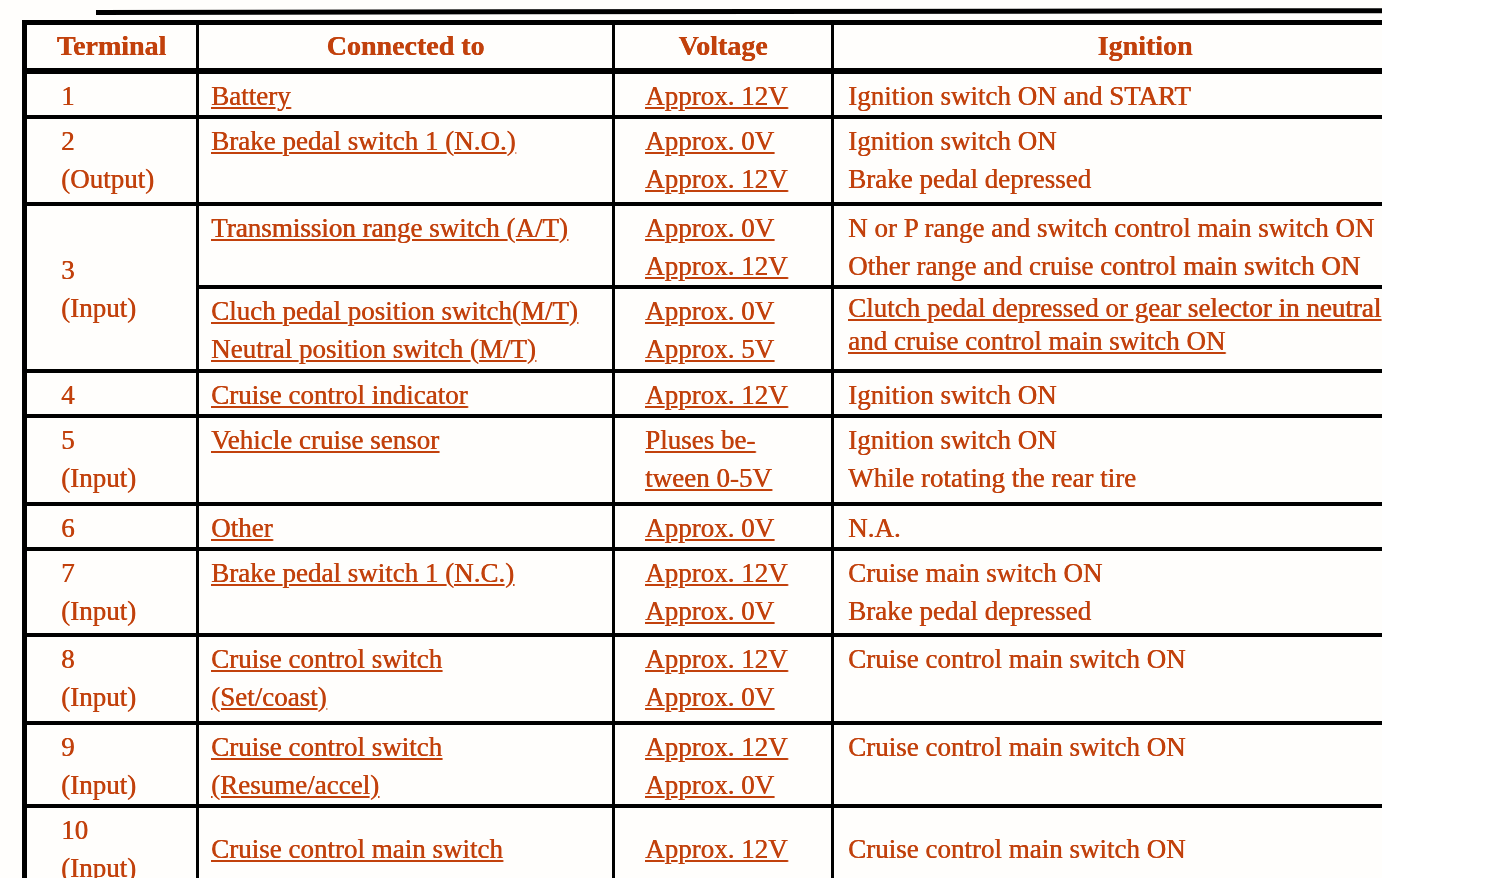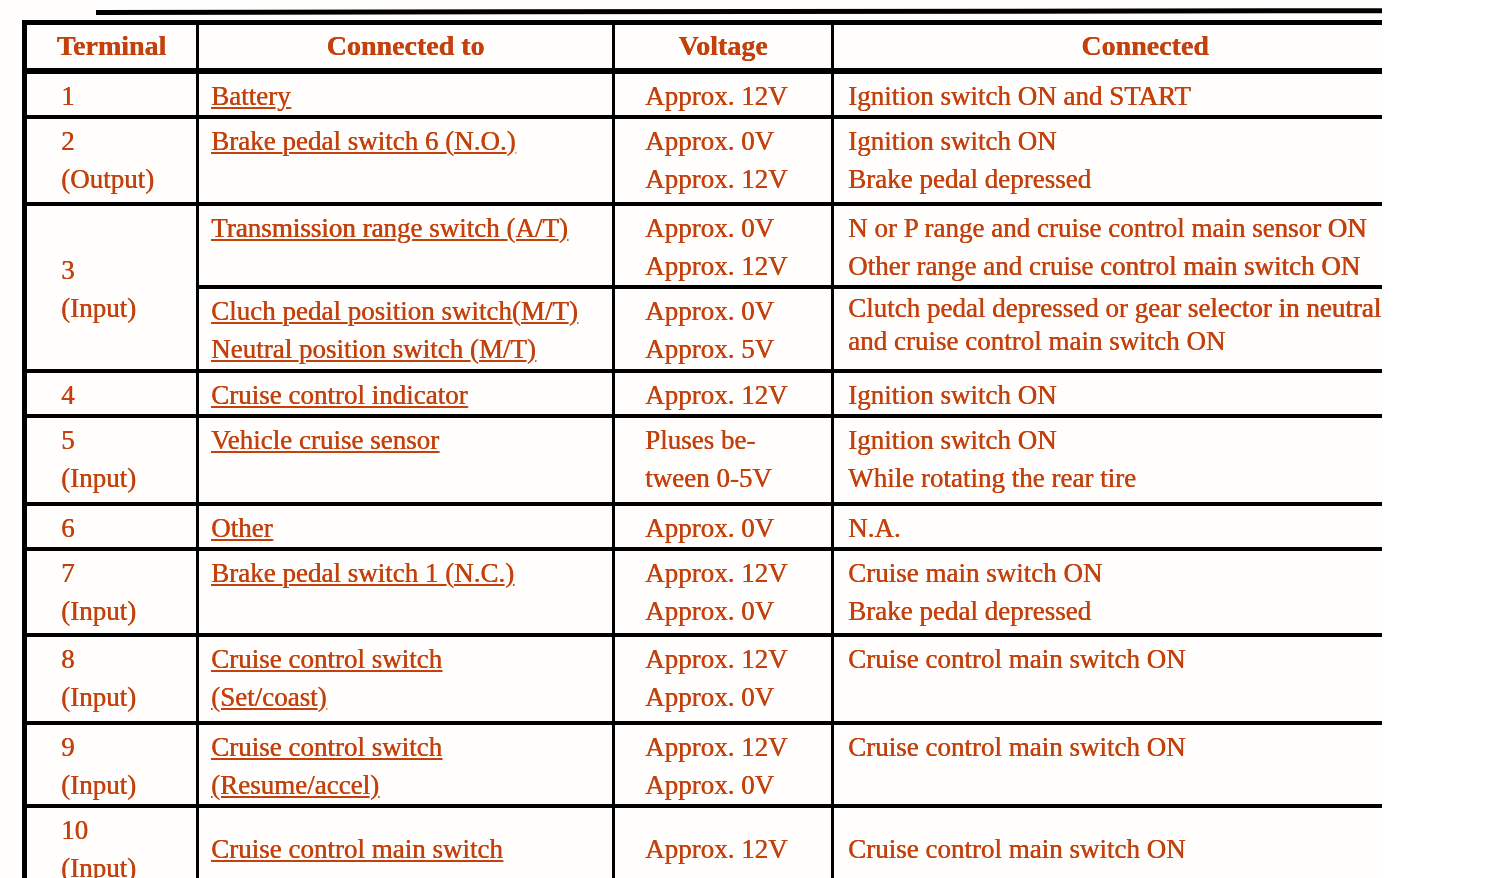--- a/index.html
+++ b/index.html
@@ -45,24 +45,24 @@
     vertical-align: top;
     font-size: 27px;
     padding: 3px 6px 0 0;
   }
   .ln {
     line-height: 38px;
     white-space: nowrap;
     text-shadow: 0.6px 0 0 currentColor;
   }
   .tv thead th { text-shadow: 0.4px 0 0 currentColor; }
-  .tight .ln { line-height: 33px; }
+  .tight .ln { line-height: 33px; text-decoration: underline; }
   td.t { padding-left: 34px; }
   td.c { padding-left: 12px; text-decoration: underline; }
-  td.v { padding-left: 30px; }
+  td.v { padding-left: 30px; text-decoration: underline; }
   td.p { padding-left: 14px; }
   td.mid { vertical-align: middle; }
   .artifact-line {
     position: absolute;
     left: 96px;
     top: 9px;
     width: 1356px;
     height: 5px;
     background: #000;
     transform: rotate(-0.08deg);
@@ -89,21 +89,21 @@
       <col style="width:173px">
       <col style="width:416px">
       <col style="width:219px">
       <col style="width:626px">
     </colgroup>
     <thead>
       <tr style="height:48px">
         <th>Terminal</th>
         <th>Connected to</th>
         <th>Voltage</th>
-        <th>Connected</th>
+        <th>Ignition</th>
       </tr>
     </thead>
     <tbody>
       <tr style="height:41px">
         <td class="t">
             <div class="ln">1</div>
           </td>
         <td class="c">
             <div class="ln">Battery</div>
           </td>
@@ -113,21 +113,21 @@
         <td class="p">
             <div class="ln">Ignition switch ON and START</div>
           </td>
       </tr>
       <tr style="height:87px">
         <td class="t">
           <div class="ln">2</div>
           <div class="ln">(Output)</div>
         </td>
         <td class="c">
-            <div class="ln">Brake pedal switch 6 (N.O.)</div>
+            <div class="ln">Brake pedal switch 1 (N.O.)</div>
           </td>
         <td class="v">
           <div class="ln">Approx. 0V</div>
           <div class="ln">Approx. 12V</div>
         </td>
         <td class="p">
           <div class="ln">Ignition switch ON</div>
           <div class="ln">Brake pedal depressed</div>
         </td>
       </tr>
@@ -137,21 +137,21 @@
           <div class="ln">(Input)</div>
         </td>
         <td class="c">
             <div class="ln">Transmission range switch (A/T)</div>
           </td>
         <td class="v">
           <div class="ln">Approx. 0V</div>
           <div class="ln">Approx. 12V</div>
         </td>
         <td class="p">
-          <div class="ln">N or P range and cruise control main sensor ON</div>
+          <div class="ln">N or P range and switch control main switch ON</div>
           <div class="ln">Other range and cruise control main switch ON</div>
         </td>
       </tr>
       <tr style="height:84px">
         <td class="c">
           <div class="ln">Cluch pedal position switch(M/T)</div>
           <div class="ln">Neutral position switch (M/T)</div>
         </td>
         <td class="v">
           <div class="ln">Approx. 0V</div>

